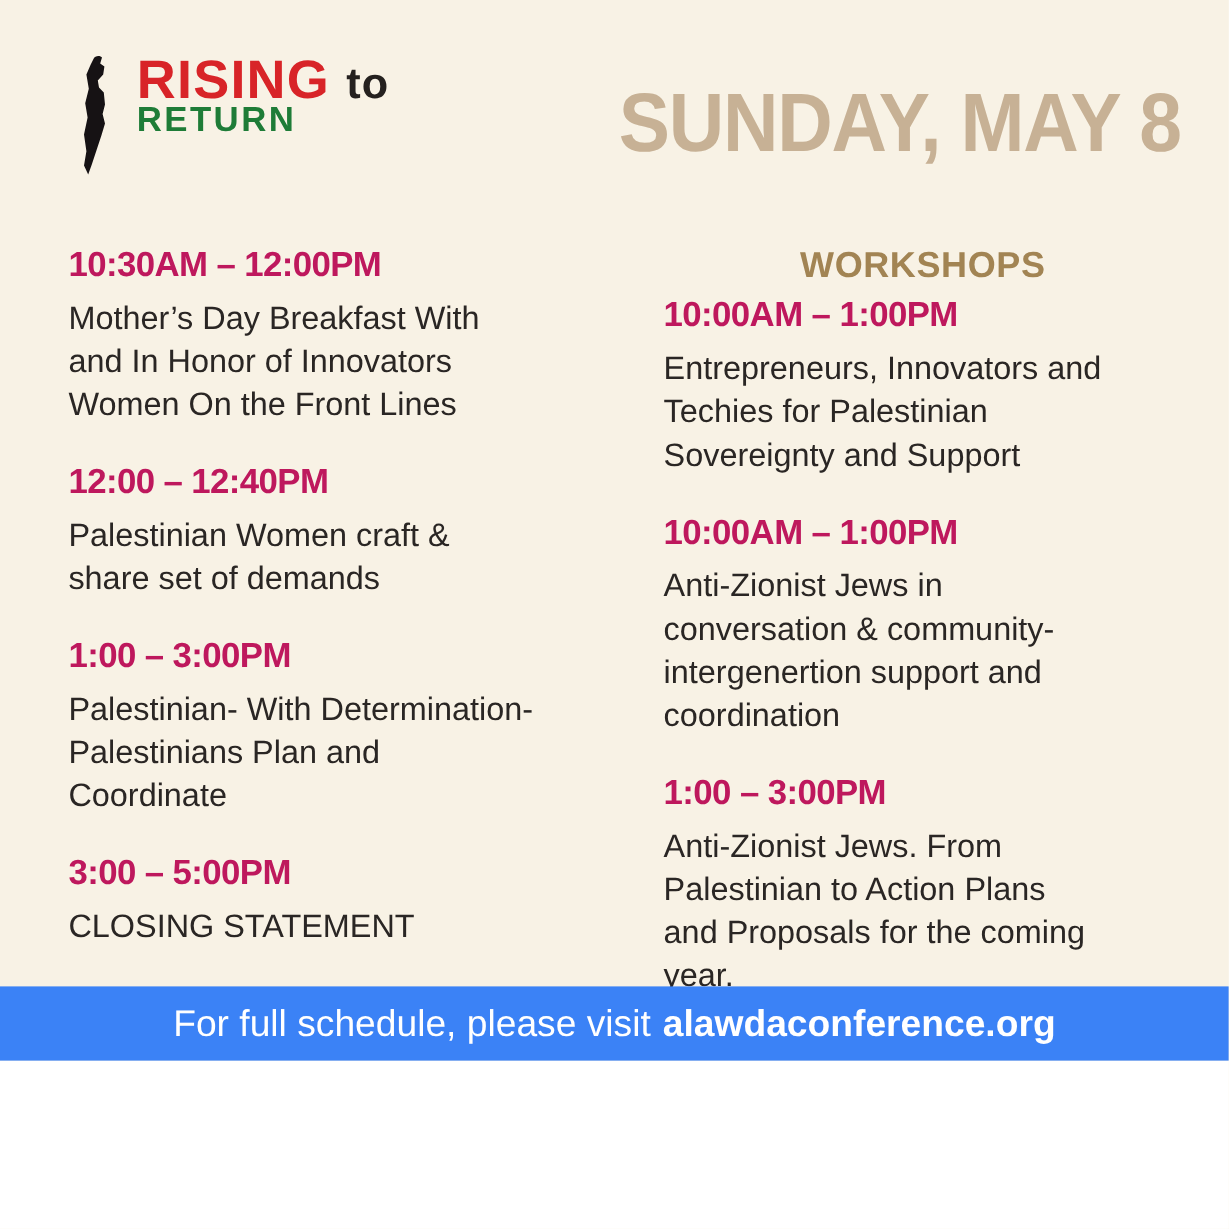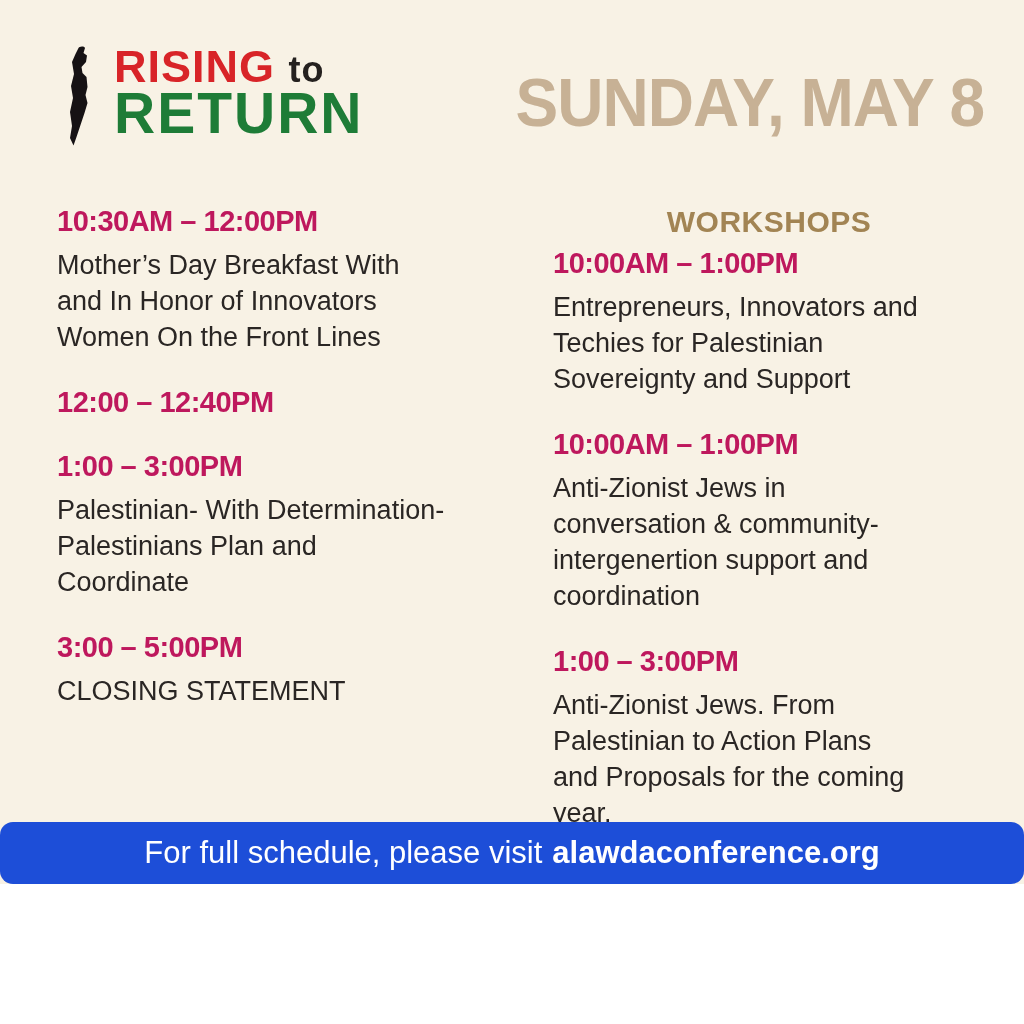--- a/index.html
+++ b/index.html
@@ -14,21 +14,21 @@
   
   .logo{
     position:absolute;left:58px;top:46px;
     display:flex;align-items:flex-start;
   }
   .map{width:50px;height:100px;margin-right:6px;flex:none;}
   .logo-text{line-height:0.92;font-weight:700;letter-spacing:1px;}
   .logo-line1{font-size:45px;}
   .logo-rising{color:#d82428;}
   .logo-to{color:#25211f;font-size:36px;}
-  .logo-return{font-size:57px;color:#1e7c37;letter-spacing:2px;}
+  .logo-return{font-size:29px;color:#1e7c37;letter-spacing:2px;}
   
   .date-title{
     position:absolute;top:62px;right:40px;
     font-size:64px;font-weight:700;
     letter-spacing:-1px;
     color:#c7b195;
     transform:scaleY(1.08);
     transform-origin:top right;
     white-space:nowrap;
   }
@@ -55,26 +55,25 @@
     font-weight:700;font-size:30px;
     letter-spacing:0.5px;
     color:#a28453;
     margin-bottom:8px;
     text-align:center;
   }
   
   .footer{
     position:absolute;left:0;bottom:0;
     width:100%;height:62px;
-    background:#1d4ed8;
+    background:#3b82f6;
     display:flex;align-items:center;justify-content:center;
     color:#ffffff;
     font-size:31px;
     white-space:nowrap;
-    border-radius:13px;
   }
   .footer-link{font-weight:700;margin-left:10px;}
 </style>
 </head>
 <body>
 
 <div class="poster">
 
   <div class="logo">
     <svg class="map" viewBox="0 0 40 100" aria-hidden="true">
@@ -99,20 +98,22 @@
 
     <div class="col-left">
       <div class="session">
         <div class="session-time">10:30AM – 12:00PM</div>
         <div class="session-title">Mother’s Day Breakfast With
 and In Honor of Innovators
 Women On the Front Lines</div>
       </div>
       <div class="session">
         <div class="session-time">12:00 – 12:40PM</div>
+        <div class="session-title">Palestinian Women craft &amp;
+share set of demands</div>
       </div>
       <div class="session">
         <div class="session-time">1:00 – 3:00PM</div>
         <div class="session-title">Palestinian- With Determination-
 Palestinians Plan and
 Coordinate</div>
       </div>
       <div class="session">
         <div class="session-time">3:00 – 5:00PM</div>
         <div class="session-title">CLOSING STATEMENT</div>

